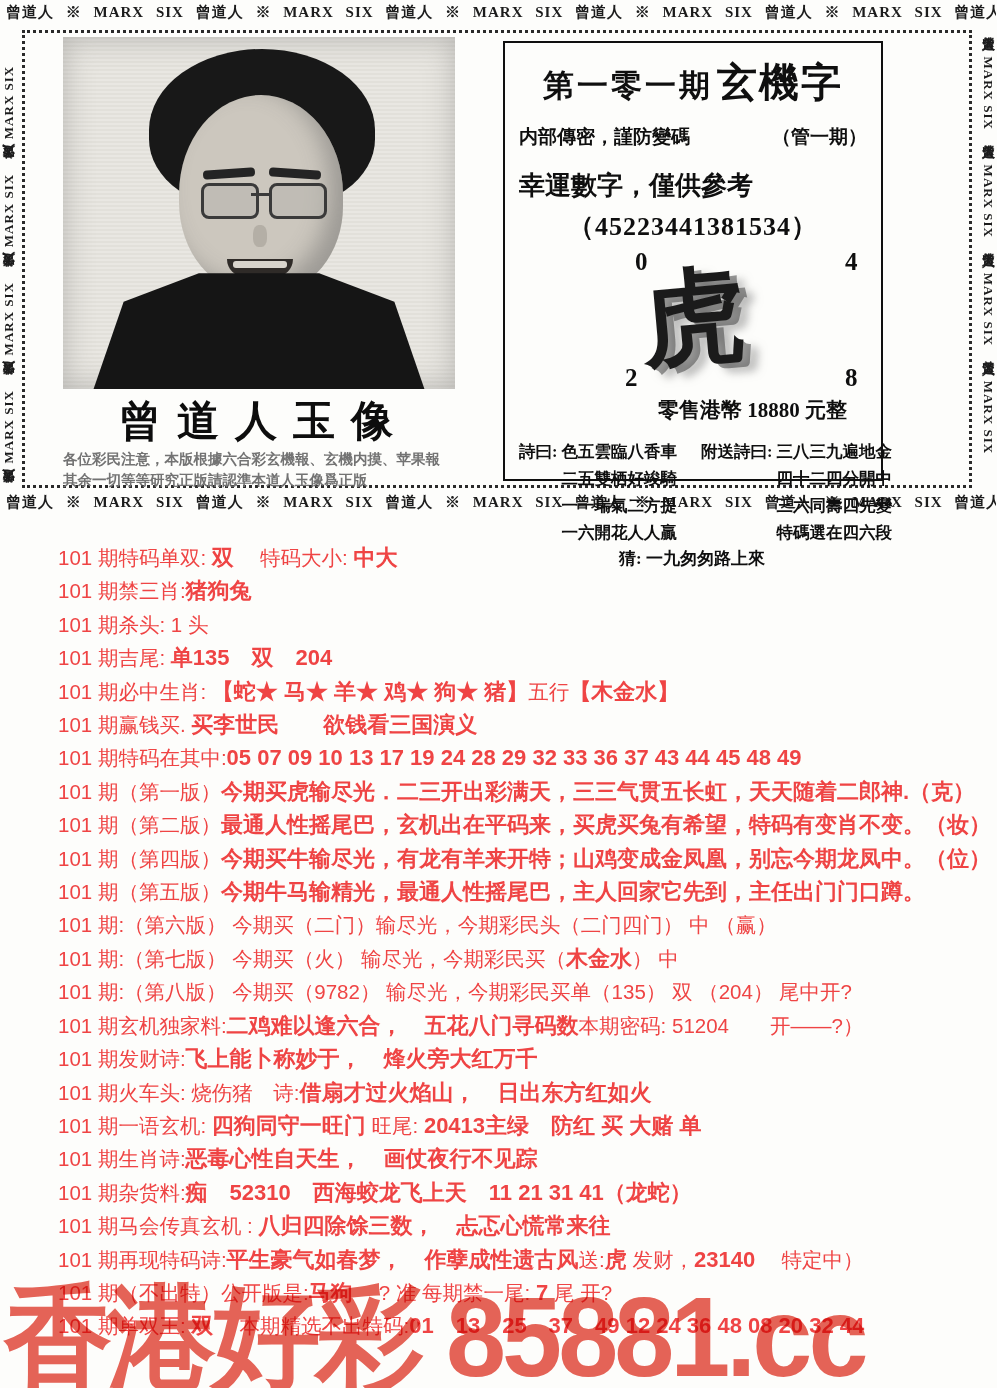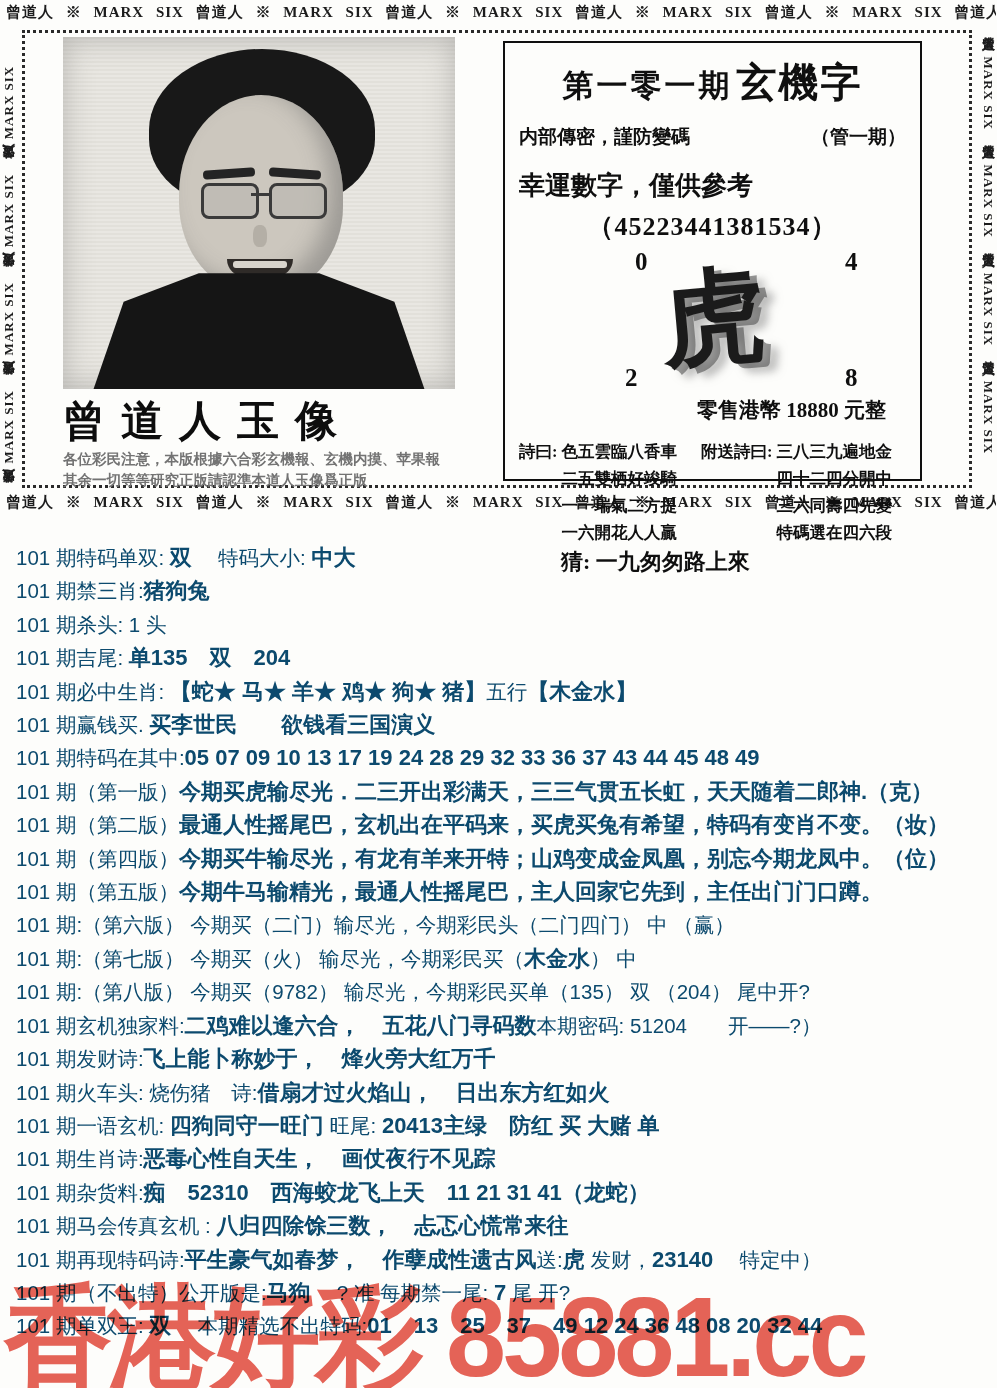--- a/index.html
+++ b/index.html
@@ -40,27 +40,27 @@
   .glass.r{left:206px;}
   .bridge{position:absolute;left:188px;top:156px;width:20px;height:3px;background:#3a3a3a;}
   .nose{position:absolute;left:190px;top:188px;width:14px;height:22px;background:#b4afa6;
         border-radius:40%;}
   .mouth{position:absolute;left:164px;top:222px;width:66px;height:18px;background:#2f2b28;
          border-radius:0 0 40px 40px;}
   .teeth{position:absolute;left:170px;top:224px;width:54px;height:7px;background:#d8d4cc;
          border-radius:3px;}
   .torso{position:absolute;left:8px;bottom:0;width:376px;height:118px;background:#151515;
          clip-path:polygon(6% 100%,14% 26%,34% 2%,66% 2%,86% 26%,94% 100%);}
-  .caption-title{margin-top:4px;font-family:"Liberation Serif",serif;
+  .caption-title{margin-top:4px;text-align:center;font-family:"Liberation Serif",serif;
                  font-size:42px;font-weight:bold;letter-spacing:16px;white-space:nowrap;color:#0d0d0d;}
   .caption-note{font-family:"Liberation Serif",serif;font-size:14.5px;font-weight:bold;
                 line-height:21px;color:#737373;white-space:nowrap;}
 
   
-  .mystery{position:absolute;left:478px;top:8px;width:419px;height:440px;border:2px solid #0f0f0f;
+  .mystery{position:absolute;left:478px;top:8px;width:380px;height:440px;border:2px solid #0f0f0f;
            box-sizing:border-box;font-family:"Liberation Serif",serif;padding:8px 14px;color:#0f0f0f;}
   .m-title{text-align:center;margin-top:4px;white-space:nowrap;}
   .m-title .t1{font-size:31px;font-weight:bold;letter-spacing:3px;}
   .m-title .t2{font-size:40px;font-weight:bold;letter-spacing:2px;}
   .m-row{display:flex;justify-content:space-between;font-size:19px;font-weight:bold;margin-top:14px;}
   .m-row2{font-size:26px;font-weight:bold;margin-top:18px;}
   .m-lucky{text-align:center;font-size:26px;font-weight:bold;margin-top:6px;letter-spacing:1px;}
   .tiger-zone{position:relative;height:148px;margin-top:2px;}
   .tiger-char{position:absolute;left:50%;top:50%;transform:translate(-50%,-52%) rotate(-5deg);
               font-size:104px;font-weight:bold;color:#1b1b1b;line-height:1;
@@ -71,26 +71,26 @@
   .m-price{text-align:right;font-size:21px;font-weight:bold;padding-right:20px;margin-top:2px;}
   .poems{display:flex;margin-top:14px;font-size:16.5px;font-weight:bold;line-height:27px;}
   .poem-col{white-space:nowrap;}
   .poem-col.left{margin-left:24px;width:218px;display:flex;}
   .poem-col.right{display:flex;}
   .poem-label{margin-right:4px;}
   .poem-line span{display:block;}
   .m-foot{display:flex;margin-top:2px;font-size:17px;font-weight:bold;white-space:nowrap;}
   .m-foot .g1{margin-left:70px;}
   .m-foot .g2{margin-left:34px;}
-  .m-guess{margin-left:42px;font-size:22px;font-weight:bold;margin-top:1px;}
+  .m-guess{margin-left:100px;font-size:17px;font-weight:bold;margin-top:1px;}
 
   
   .content{position:absolute;left:16px;top:541px;width:978px;}
   .content-line{font-size:20.5px;line-height:33.4px;white-space:nowrap;overflow:hidden;
-                font-weight:400;color:#0c4a6e;}
+                font-weight:400;color:#ef4444;margin-left:42px;}
   .content-line .bseg{font-weight:bold;font-size:22px;}
 
   
   .watermark{position:absolute;left:4px;top:1266px;white-space:nowrap;
              font-family:"Liberation Sans",sans-serif;font-size:108px;font-weight:bold;
              color:#e2483a;opacity:.85;mix-blend-mode:multiply;letter-spacing:-4px;
              transform:scaleY(1.04);}
 </style>
 </head>
 <body>

